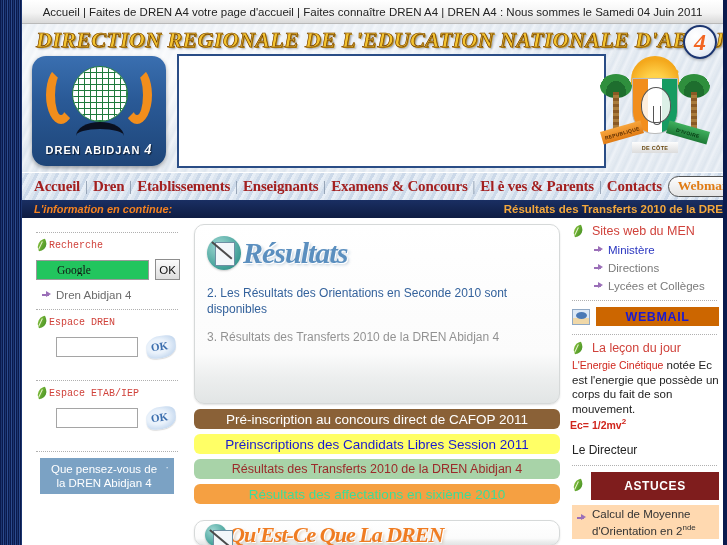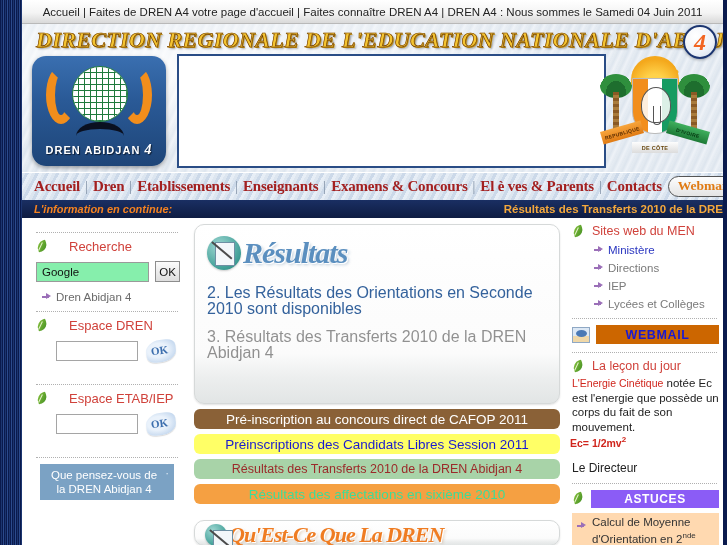--- a/index.html
+++ b/index.html
@@ -286,23 +286,23 @@
   .col-left { width: 166px; position: relative; padding: 6px 8px 0 12px; }
   .col-center { width: 378px; position: relative; padding: 6px 6px 0 6px; }
   .col-right { width: 157px; position: relative; padding: 6px 4px 9px 4px; }
 
   .dotted-rule {
     border-top: 1px dotted #b0b0b0;
     height: 0; margin: 8px 2px 6px 2px;
   }
 
   .sec-head {
-    display: flex; align-items: center; gap: 20px;
-    font-family: Liberation Sans, sans-serif;
-    color: #d0423b; font-size: 13px;
+    display: flex; align-items: center; gap: 0;
+    font-family: Liberation Mono, monospace;
+    color: #d0423b; font-size: 10px;
     padding-left: 2px; margin-bottom: 7px;
   }
   .leaf-icon {
     width: 13px; height: 13px; position: relative; flex: none;
   }
   .leaf-icon::before {
     content: ""; position: absolute; left: 1px; top: 1px;
     width: 10px; height: 10px;
     border-radius: 80% 10% 70% 10%;
     background: linear-gradient(135deg,#8dc63f,#3e8b22);
@@ -311,24 +311,24 @@
   .leaf-icon::after {
     content: ""; position: absolute; left: 4px; top: 2px;
     width: 1px; height: 9px; background: #e8f4d0;
     transform: rotate(25deg);
   }
 
   .search-row { display: flex; align-items: center; gap: 6px; padding-left: 2px; }
   .search-input {
     width: 113px; height: 20px;
     border: 1px solid #9a9a9a;
-    background: #86efac;
-    font-family: Liberation Sans, sans-serif;
+    background: #22c55e;
+    font-family: Liberation Serif, serif;
     font-size: 11.5px; color: #111;
-    padding: 0 5px;
+    padding: 0 20px;
   }
   .ok-btn {
     width: 25px; height: 21px;
     border: 1px solid #8d8d8d;
     background: linear-gradient(to bottom,#fbfbfb,#dedede);
     font-size: 11.5px; color: #111;
     cursor: pointer;
   }
   .bullet-row {
     display: flex; align-items: center; gap: 5px;
@@ -417,21 +417,21 @@
   }
   .script-word {
     font-family: "Liberation Serif", serif;
     font-style: italic; font-weight: bold;
     font-size: 30px; color: #5b8fbf;
     text-shadow: 1px 1px 0 #ffffff, 2px 2px 3px rgba(120,150,180,.45);
     letter-spacing: -1px;
   }
   .script-word.orange { color: #ef7c22; text-shadow: 1px 1px 0 #fff, 2px 2px 3px rgba(190,140,90,.4); }
   .res-line {
-    font-size: 16px; color: #34629c; line-height: 16px;
+    font-size: 12px; color: #34629c; line-height: 16px;
     margin-top: 12px;
   }
   .res-line.faded { color: #3a3a3a; opacity: .55; }
 
   .bar {
     height: 20px; margin-top: 5px;
     display: flex; align-items: center; justify-content: center;
     border-radius: 6px;
     font-size: 13.5px;
     white-space: nowrap;
@@ -474,22 +474,22 @@
     font-size: 12.5px; font-weight: bold;
     display: flex; align-items: center; justify-content: center;
     letter-spacing: .6px;
     cursor: pointer;
   }
   .lesson-body { font-size: 11.5px; color: #222; line-height: 14.5px; padding-left: 2px; margin-top: 3px; }
   .lesson-em { color: #d0251c; font-weight: normal; font-size: 10.5px; }
   .formula { color: #d0251c; font-weight: bold; font-size: 10.5px; margin-top: 1px; }
   .director { font-size: 12px; color: #222; padding-left: 2px; margin-top: 12px; }
   .astuces-btn {
-    flex: 1; height: 18px;
-    background: #8b5cf6;
+    flex: 1; height: 28px;
+    background: #7f1d1d;
     color: #ffffff;
     font-size: 12px; font-weight: bold;
     display: flex; align-items: center; justify-content: center;
     letter-spacing: .6px; cursor: pointer;
   }
   .astuce-item {
     margin: 5px 0 0 2px;
     background: #ffd9b0;
     color: #333;
     font-size: 11.5px;
@@ -666,24 +666,20 @@
       <div class="r-link active">
         <span class="arrow-icon"></span>
         <span>Ministère</span>
       </div>
       <div class="r-link">
         <span class="arrow-icon"></span>
         <span>Directions</span>
       </div>
       <div class="r-link">
         <span class="arrow-icon"></span>
-        <span>IEP</span>
-      </div>
-      <div class="r-link">
-        <span class="arrow-icon"></span>
         <span>Lycées et Collèges</span>
       </div>
 
       <div class="dotted-rule"></div>
 
       <div class="webmail-row">
         <span class="webmail-ic"></span>
         <span class="webmail-btn">WEBMAIL</span>
       </div>
 

